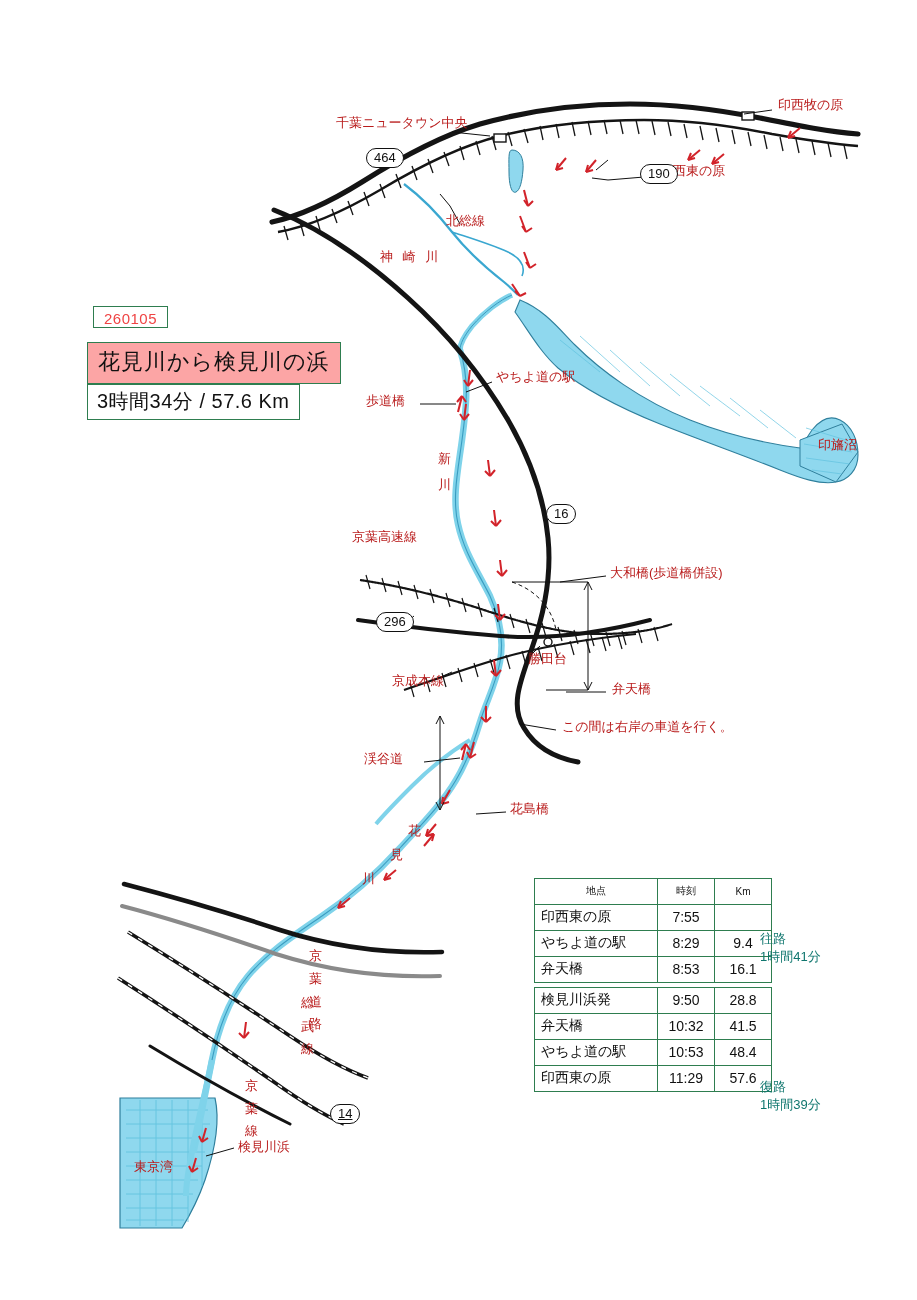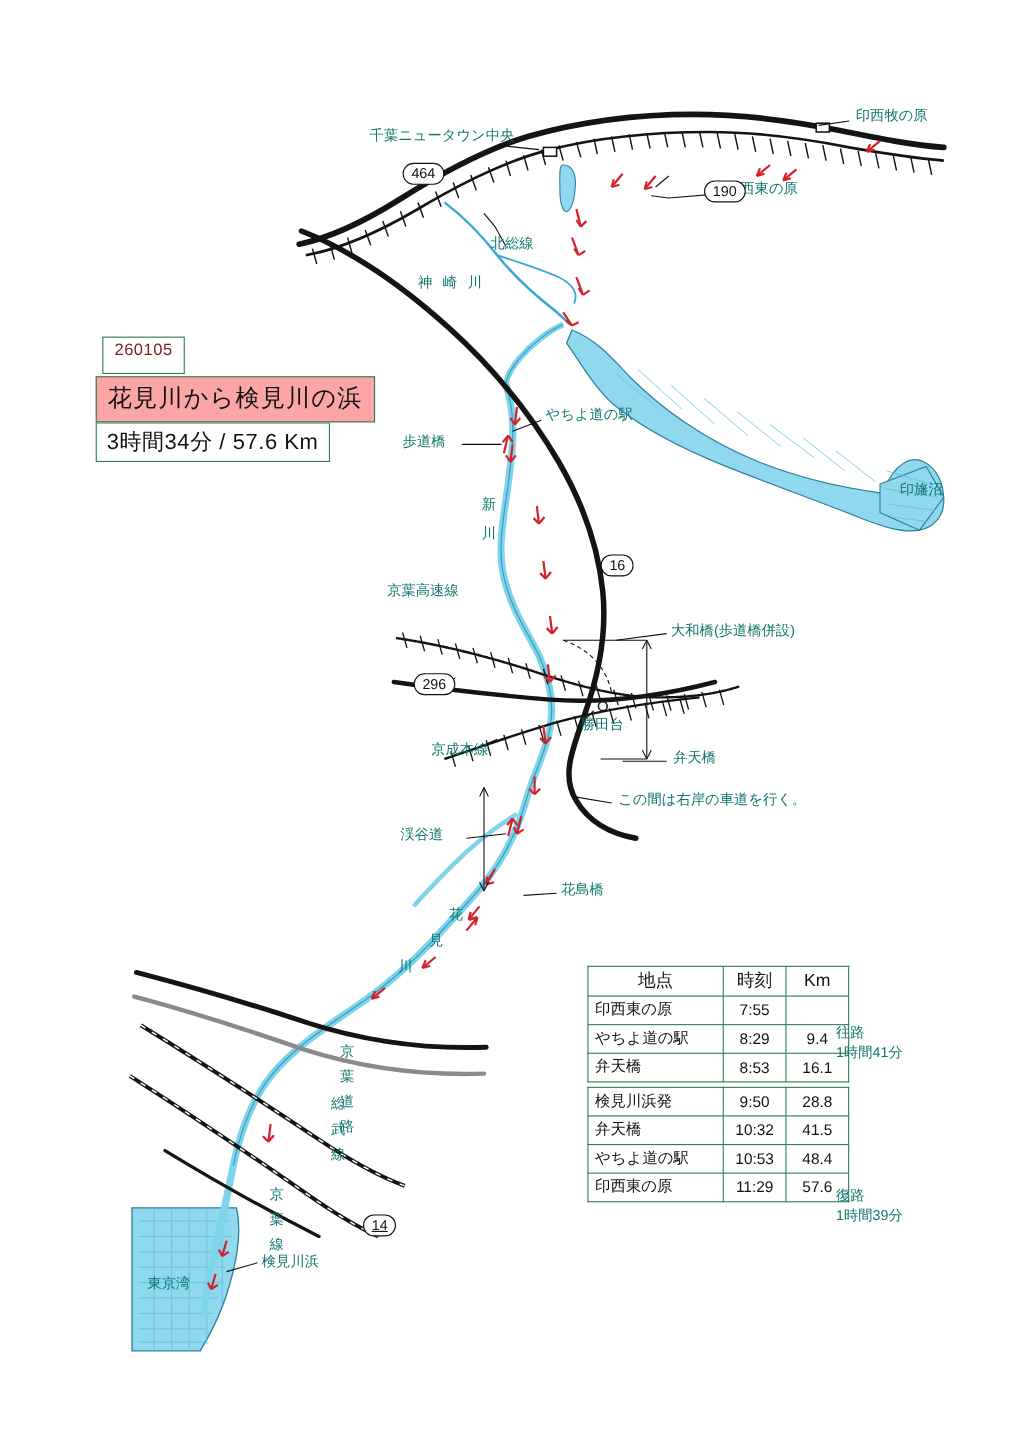--- a/index.html
+++ b/index.html
@@ -20,23 +20,23 @@
   .abs { position: absolute; }
   svg { display: block; }
 
   
   .title-code {
     position: absolute;
     left: 93px;
     top: 306px;
     border: 1.5px solid #2e7d4f;
     background: #ffffff;
-    padding: 3px 10px 12px 10px;
+    padding: 3px 10px 0 10px;
     font-size: 15px;
-    color: #7f1d1d;
+    color: #ef4444;
     letter-spacing: 0.5px;
   }
   .title-main {
     position: absolute;
     left: 87px;
     top: 342px;
     border: 1.5px solid #2e7d4f;
     background: #fca5a5;
     padding: 4px 10px 6px 10px;
     font-size: 22px;
@@ -52,21 +52,21 @@
     padding: 3px 9px 4px 9px;
     font-size: 20px;
     color: #111;
     letter-spacing: 0.5px;
   }
 
   
   .lbl {
     position: absolute;
     font-size: 13px;
-    color: #0f766e;
+    color: #b91c1c;
     white-space: nowrap;
     line-height: 1.15;
   }
   .lbl.spaced { letter-spacing: 3px; }
 
   
   .shield {
     position: absolute;
     border: 1.6px solid #111;
     border-radius: 11px;
@@ -87,21 +87,21 @@
     font-size: 14px;
     color: #111;
   }
   .tbl td, .tbl th {
     border: 1px solid #2e7d4f;
     padding: 2px 6px 3px 6px;
     font-weight: normal;
     text-align: left;
     height: 20px;
   }
-  .tbl th { text-align: center; font-size: 16px; }
+  .tbl th { text-align: center; font-size: 10px; }
   .tbl td.num { text-align: center; width: 44px; }
   .tbl td.place { width: 110px; }
   .tbl .gap td { border: none; height: 4px; padding: 0; }
 
   .side-note {
     position: absolute;
     font-size: 13px;
     color: #0f766e;
     line-height: 1.35;
     white-space: nowrap;

